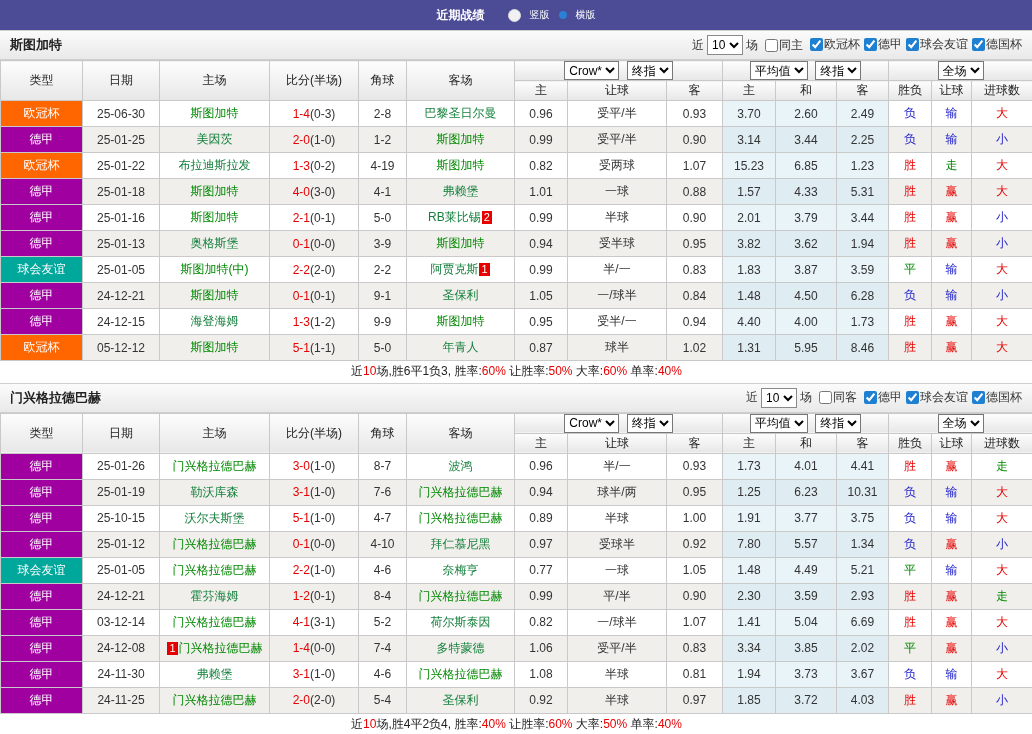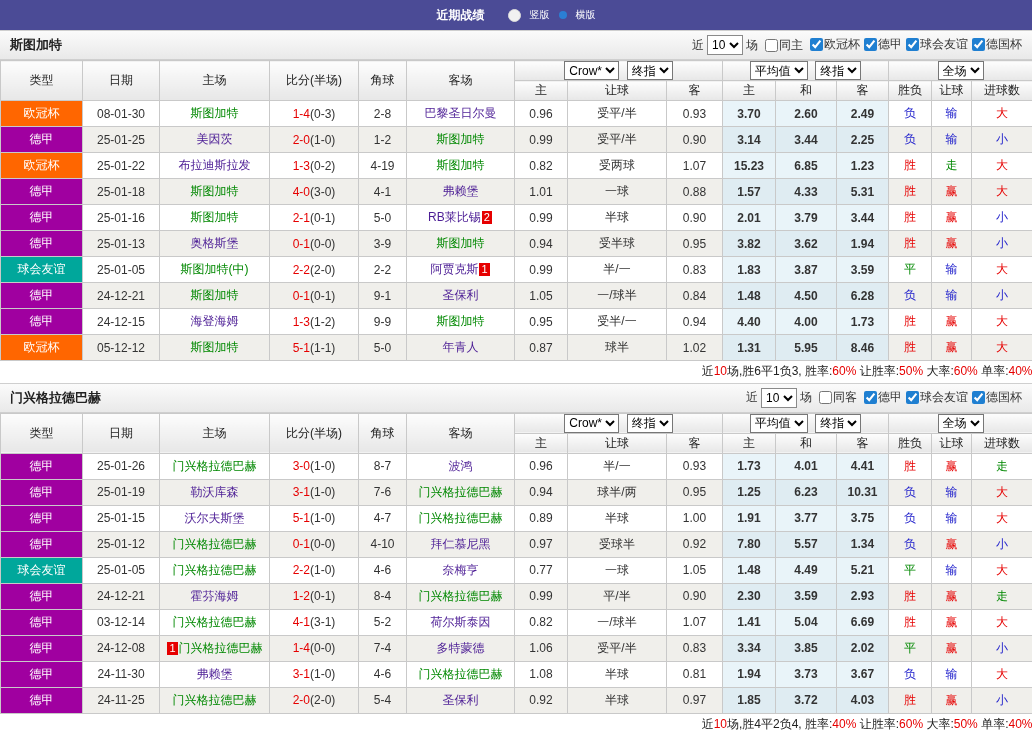--- a/index.html
+++ b/index.html
@@ -22,32 +22,32 @@
   .chk { display:inline-flex; align-items:center; gap:1px; margin-left:4px; }
   .chk input { width:13px; height:13px; margin:0; accent-color:#1f7fd1; }
 
   
   table { width:100%; border-collapse:collapse; table-layout:fixed; }
   th, td { border:1px solid #c9c9c9; text-align:center; padding:0; overflow:hidden; white-space:nowrap; }
   thead th { background:linear-gradient(#fdfdfd,#e7e7e7); font-weight:normal; height:20px; color:#222; }
   thead .ddc select { height:19px; border:1px solid #777; background:#fff; font-size:12px; font-family:inherit; margin:0 2px; }
   tbody td { height:26px; background:#fff; }
   tbody tr:nth-child(even) td { background:#f0efeb; }
-  tbody td.avg { background:#e9f4f9;font-weight:bold; }
+  tbody td.avg { background:#e9f4f9; }
   tbody tr:nth-child(even) td.avg { background:#dfecf2; }
   td.type { color:#fff; }
   .tgreen { color:#008800; }
-  .tname { color:#4c1d95; }
+  .tname { color:#15803d; }
   .ft { color:#e60000; }
   .half { color:#333; }
   .red { color:#e60000; }
   .blue { color:#2222cc; }
   .green { color:#008800; }
   .rank-badge { display:inline-block; background:#e60000; color:#fff; font-size:11px; line-height:13px; padding:0 2px; margin:0 1px; }
-  tfoot td { border:none; height:22px; text-align:right; background:#fff; color:#222; }
+  tfoot td { border:none; height:22px; text-align:center; background:#fff; color:#222; }
   tfoot .red { color:#e60000; }
 </style>
 </head>
 <body>
 
 <div class="page">
 
   <div class="topbar">
     <span class="title">近期战绩</span>
     <span class="radio radio-v"></span>
@@ -128,21 +128,21 @@
           <th>和</th>
           <th>客</th>
           <th>胜负</th>
           <th>让球</th>
           <th>进球数</th>
         </tr>
       </thead>
       <tbody>
           <tr>
             <td class="type" style="background: rgb(255, 102, 0);">欧冠杯</td>
-            <td class="date">08-01-30</td>
+            <td class="date">25-06-30</td>
             <td><span class="tgreen">斯图加特</span></td>
             <td><span class="ft">1-4</span><span class="half">(0-3)</span></td>
             <td>2-8</td>
             <td><span class="tname">巴黎圣日尔曼</span></td>
             <td class="odds">0.96</td>
             <td class="odds">受平/半</td>
             <td class="odds">0.93</td>
             <td class="avg">3.70</td>
             <td class="avg">2.60</td>
             <td class="avg">2.49</td>
@@ -415,21 +415,21 @@
             <td class="odds">0.95</td>
             <td class="avg">1.25</td>
             <td class="avg">6.23</td>
             <td class="avg">10.31</td>
             <td class="res blue">负</td>
             <td class="res blue">输</td>
             <td class="res red">大</td>
           </tr>
           <tr>
             <td class="type" style="background: rgb(160, 0, 160);">德甲</td>
-            <td class="date">25-01-15</td>
+            <td class="date">25-10-15</td>
             <td><span class="tname">沃尔夫斯堡</span></td>
             <td><span class="ft">5-1</span><span class="half">(1-0)</span></td>
             <td>4-7</td>
             <td><span class="tgreen">门兴格拉德巴赫</span></td>
             <td class="odds">0.89</td>
             <td class="odds">半球</td>
             <td class="odds">1.00</td>
             <td class="avg">1.91</td>
             <td class="avg">3.77</td>
             <td class="avg">3.75</td>

